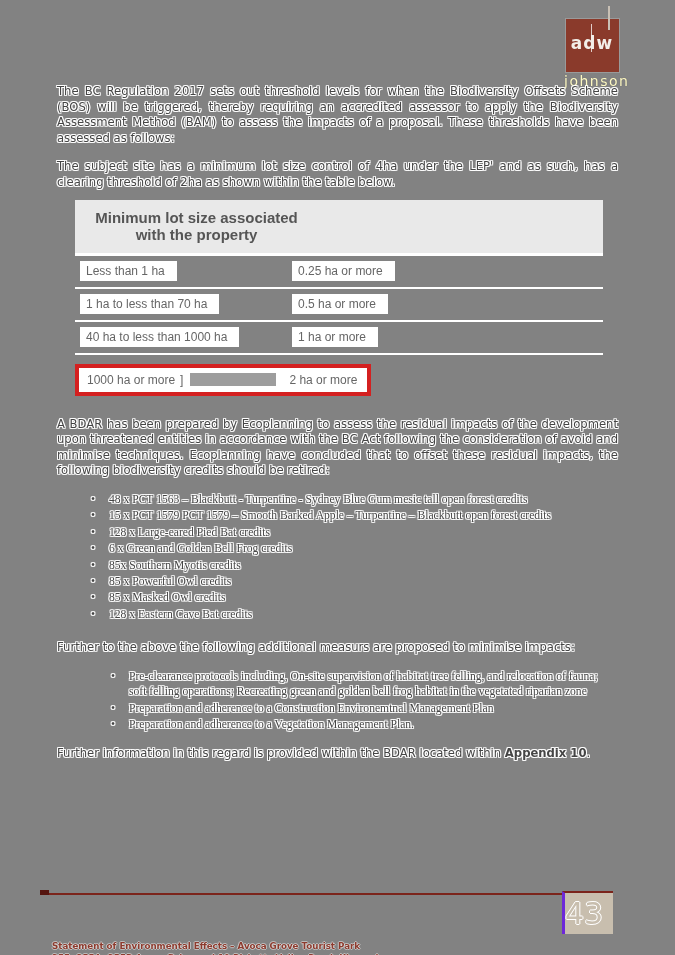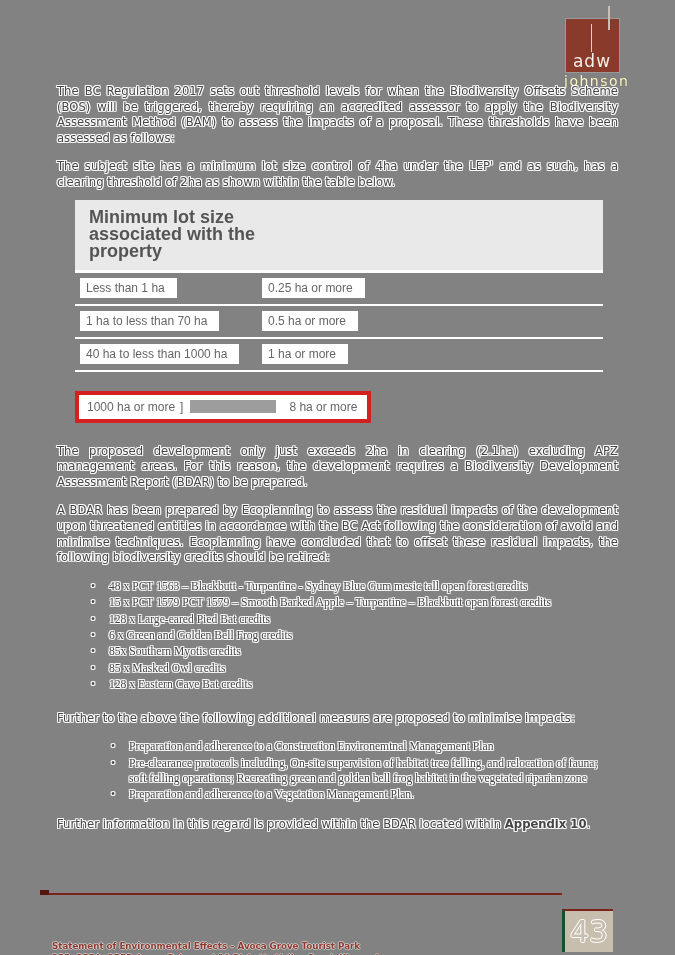--- a/index.html
+++ b/index.html
@@ -9,71 +9,71 @@
     background:#828282;
     font-family:"DejaVu Sans",sans-serif;
     overflow:hidden;
   }
   
   .logo{position:absolute;top:19px;right:55px;width:56px;text-align:center;}
   .logo-square{position:relative;width:53px;height:53px;background:#8a3a2b;margin:0 auto;
     box-shadow:0 0 0 1px rgba(200,200,200,.35);}
   .logo-dstem{position:absolute;left:25px;top:5px;width:1.5px;height:28px;background:rgba(255,255,255,.75);}
   .logo-jstem{position:absolute;right:9px;top:-13px;width:2px;height:24px;background:#c9c0b5;}
-  .logo-brand{position:absolute;left:0;right:0;bottom:2px;color:#f3efe9;font-size:17px;
-    letter-spacing:1px;line-height:18px;}
+  .logo-brand{position:absolute;left:0;right:0;bottom:20px;color:#f3efe9;font-size:17px;
+    letter-spacing:1px;line-height:18px;font-weight:bold;}
   .logo-sub{margin-top:1px;font-size:14px;letter-spacing:1.5px;color:#fef9c3;
     text-shadow:0 0 1px #5a5a5a;}
   
   .content{position:absolute;left:57px;top:84px;width:561px;}
   .halo{
     color:#454545;
     text-shadow:
       -1px -1px 0 rgba(255,255,255,.85), 1px -1px 0 rgba(255,255,255,.85),
       -1px  1px 0 rgba(255,255,255,.85), 1px  1px 0 rgba(255,255,255,.85),
       -1px  0   0 rgba(255,255,255,.8),  1px  0   0 rgba(255,255,255,.8),
        0   -1px 0 rgba(255,255,255,.8),  0    1px 0 rgba(255,255,255,.8);
   }
   .content p{margin:0 0 13px;font-size:11.6px;line-height:15.6px;text-align:justify;}
   .content p.tight{margin-bottom:2px;}
   .bold{font-weight:bold;}
   
   .doc-table{margin:9px 0 17px 18px;width:528px;font-family:"Liberation Sans",sans-serif;}
   .t-header{display:flex;background:#e9e9e9;padding:9px 0 10px 14px;border-bottom:3px solid #fff;}
   .t-header .hc1{width:215px;padding-right:20px;}
   .t-header .hc2{flex:1;padding-right:14px;}
-  .t-header div{font-weight:bold;color:#555;font-size:18px;line-height:17px;}
+  .t-header div{font-weight:bold;color:#555;font-size:15px;line-height:17px;text-align:center;}
   .t-row{display:flex;align-items:center;padding:5px 0 6px 5px;border-bottom:2px solid #fff;}
-  .t-row .c1{width:182px;}
+  .t-row .c1{width:212px;}
   .t-row .c2{flex:1;}
   .strip{display:inline-block;background:#fff;color:#666;font-size:12px;line-height:14px;
     padding:3px 12px 3px 6px;white-space:nowrap;}
-  .t-row.last{border-bottom:none;padding:19px 0 4px 0;}
+  .t-row.last{border-bottom:none;padding:9px 0 4px 0;}
   .red-box{display:inline-flex;border:4px solid #d42020;background:transparent;}
   .strip4{display:flex;align-items:center;background:#fff;padding:5px 10px 5px 8px;
     color:#666;font-size:12px;gap:5px;}
   .redact-bar{display:inline-block;width:86px;height:13px;background:#9d9d9d;margin:0 8px 0 2px;}
   
   ul.doc-list{list-style:none;margin:0 0 14px;padding:0;font-size:11.6px;line-height:15.4px;font-family:Liberation Serif, serif;}
   ul.doc-list li{position:relative;padding-left:52px;margin-bottom:1px;text-align:left;}
   ul.doc-list li::before{content:"\2022";position:absolute;left:34px;}
   ul.doc-list.measures li{padding-left:72px;}
   ul.doc-list.measures li::before{left:54px;}
   .gap-lg{margin-top:18px !important;}
   .gap-md{margin-top:14px !important;}
   
   .footer-rule{position:absolute;left:40px;top:893px;width:522px;height:2px;background:#7b241b;}
   .footer-rule-tick{position:absolute;left:40px;top:890px;width:9px;height:5px;background:#55150f;}
   .footer-text{position:absolute;left:52px;top:897px;font-size:8.7px;line-height:11.6px;
     color:#8c3b2e;font-weight:bold;
     text-shadow:-1px 0 0 rgba(255,255,255,.45),1px 0 0 rgba(255,255,255,.45),
       0 -1px 0 rgba(255,255,255,.45),0 1px 0 rgba(255,255,255,.45);margin-top:44px;}
   .page-box{position:absolute;left:562px;top:891px;width:48px;height:41px;background:#c8beae;
-    border-left:3px solid #14532d;border-top:2px solid #7b241b;
-    display:flex;align-items:center;justify-content:center;margin-top:18px;}
+    border-left:3px solid #6d28d9;border-top:2px solid #7b241b;
+    display:flex;align-items:center;}
   .page-num{font-size:30px;line-height:30px;color:#c8beae;
     text-shadow:-1px 0 0 #fff,1px 0 0 #fff,0 -1px 0 #fff,0 1px 0 #fff;}
 </style>
 </head>
 <body>
 
 <div class="page">
 
   <div class="logo">
     <div class="logo-square">
@@ -104,44 +104,44 @@
       <div class="t-row">
         <div class="c1"><span class="strip">40 ha to less than 1000 ha</span></div>
         <div class="c2"><span class="strip">1 ha or more</span></div>
       </div>
       <div class="t-row last">
         <div class="red-box">
           <div class="strip4">
             <span>1000 ha or more</span>
             <span>]</span>
             <span class="redact-bar"></span>
-            <span>8 ha or more</span>
+            <span>2 ha or more</span>
           </div>
         </div>
       </div>
     </div>
 
-    <p class="halo">The proposed development only just exceeds 2ha in clearing (2.1ha) excluding APZ management areas. For this reason, the development requires a Biodiversity Development Assessment Report (BDAR) to be prepared.</p>
     <p class="halo">A BDAR has been prepared by Ecoplanning to assess the residual impacts of the development upon threatened entities in accordance with the BC Act following the consideration of avoid and minimise techniques. Ecoplanning have concluded that to offset these residual impacts, the following biodiversity credits should be retired:</p>
 
     <ul class="doc-list halo">
       <li>48 x PCT 1563 – Blackbutt - Turpentine - Sydney Blue Gum mesic tall open forest credits</li>
       <li>15 x PCT 1579 PCT 1579 – Smooth Barked Apple – Turpentine – Blackbutt open forest credits</li>
       <li>128 x Large-eared Pied Bat credits</li>
       <li>6 x Green and Golden Bell Frog credits</li>
       <li>85x Southern Myotis credits</li>
+      <li>85 x Powerful Owl credits</li>
       <li>85 x Masked Owl credits</li>
       <li>128 x Eastern Cave Bat credits</li>
     </ul>
 
     <p class="halo gap-lg">Further to the above the following additional measurs are proposed to minimise impacts:</p>
 
     <ul class="doc-list measures halo">
+      <li>Pre-clearance protocols including, On-site supervision of habitat tree felling, and relocation of fauna; soft felling operations; Recreating green and golden bell frog habitat in the vegetated riparian zone</li>
       <li>Preparation and adherence to a Construction Environemtnal Management Plan</li>
-      <li>Pre-clearance protocols including, On-site supervision of habitat tree felling, and relocation of fauna; soft felling operations; Recreating green and golden bell frog habitat in the vegetated riparian zone</li>
       <li>Preparation and adherence to a Vegetation Management Plan.</li>
     </ul>
 
     <p class="halo gap-md"><span>Further information in this regard is provided within the BDAR located within </span><span class="bold">Appendix 10</span><span>.</span></p>
 
   </div>
 
   <div class="footer-rule"></div>
   <div class="footer-rule-tick"></div>
   <div class="footer-text">

